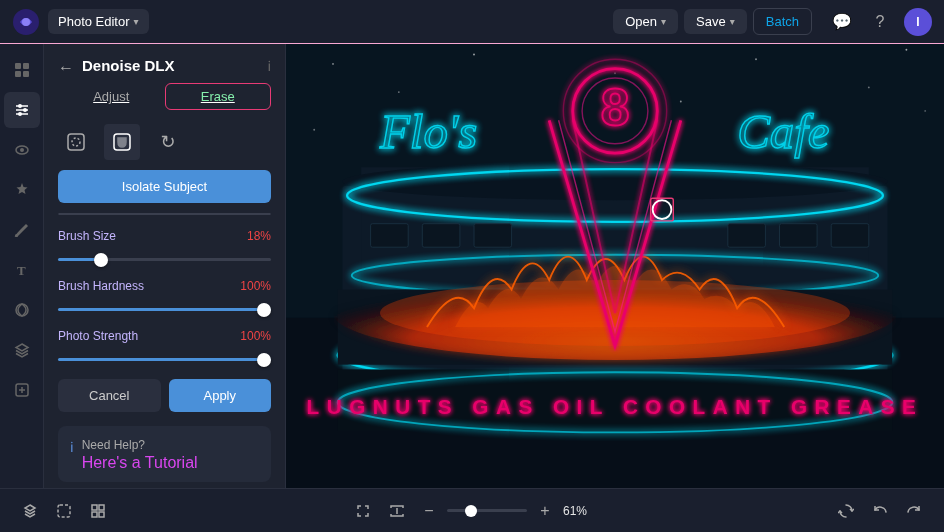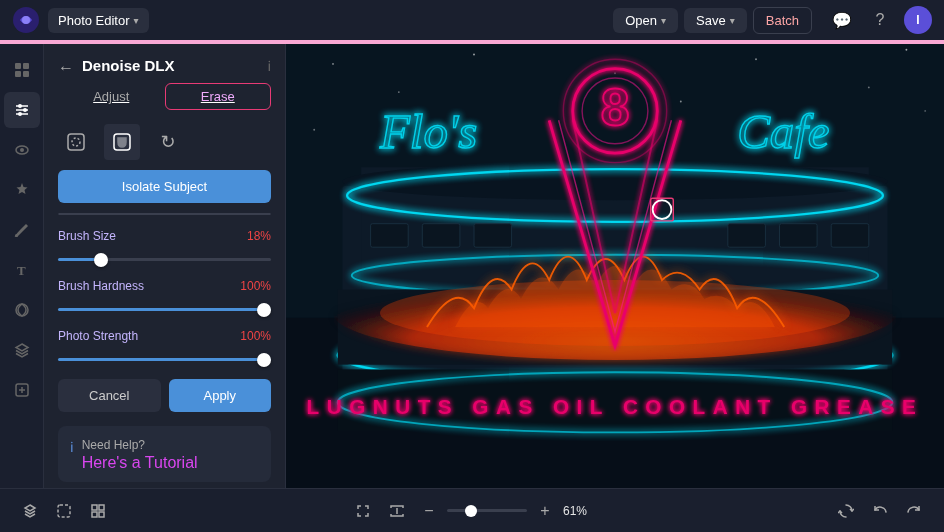--- a/index.html
+++ b/index.html
@@ -1,38 +1,38 @@
 <!DOCTYPE html>
 <html><head>
   <meta charset="utf-8">
   <style>
     * { box-sizing: border-box; margin: 0; padding: 0; }
     body { width: 944px; height: 532px; background: #1a1f2e; font-family: -apple-system, BlinkMacSystemFont, 'Segoe UI', sans-serif; color: #fff; overflow: hidden; display: flex; flex-direction: column; }
 
     
     .topbar {
       height: 44px; background: #1a1f2e; display: flex; align-items: center;
-      padding: 0 12px; gap: 8px; border-bottom: 4px solid #f9a8d4; flex-shrink: 0;
+      padding: 0 12px; gap: 8px; border-bottom: 1px solid #f9a8d4; flex-shrink: 0;
     }
     .topbar-logo { width: 28px; height: 28px; }
     .topbar-app-btn {
       display: flex; align-items: center; gap: 4px; background: #2a2f3e;
       border: none; color: #fff; padding: 5px 10px; border-radius: 6px; cursor: pointer; font-size: 13px;
     }
     .topbar-app-btn .chevron { font-size: 10px; color: #aaa; }
     .topbar-spacer { flex: 1; }
     .topbar-actions { display: flex; align-items: center; gap: 6px; }
     .btn-topbar {
       display: flex; align-items: center; gap: 4px;
       background: #2a2f3e; border: none; color: #fff;
       padding: 5px 12px; border-radius: 6px; cursor: pointer; font-size: 13px;
     }
     .btn-topbar .chevron { font-size: 10px; color: #aaa; }
     .btn-batch {
-      background: transparent; border: 1px solid #3a3f4e; color: #fca5a5;
+      background: transparent; border: 1px solid #3a3f4e; color: #0ea5e9;
       padding: 5px 12px; border-radius: 6px; cursor: pointer; font-size: 13px;
     }
     .topbar-icons { display: flex; align-items: center; gap: 10px; margin-left: 8px; }
     .topbar-icon-btn {
       background: none; border: none; color: #aaa; cursor: pointer; font-size: 16px;
       width: 28px; height: 28px; display: flex; align-items: center; justify-content: center; border-radius: 50%;
     }
     .topbar-avatar {
       width: 28px; height: 28px; background: #5b4fd8; border-radius: 50%;
       display: flex; align-items: center; justify-content: center; font-size: 12px; font-weight: bold; cursor: pointer;
@@ -71,21 +71,21 @@
 
     
     .panel-tabs {
       display: flex; margin: 0 14px 10px; gap: 0; text-decoration: underline;
     }
     .panel-tab {
       flex: 1; background: none; border: 1px solid transparent;
       color: #aaa; padding: 5px 0; cursor: pointer; font-size: 13px; border-radius: 6px;
     }
     .panel-tab.active {
-      border-color: #e83a75; color: #f0abfc; border-radius: 6px;
+      border-color: #e83a75; color: #86efac; border-radius: 6px;
     }
 
     
     .tool-icons-row {
       display: flex; align-items: center; padding: 4px 14px 10px; gap: 10px;
     }
     .tool-icon-btn {
       width: 36px; height: 36px; background: none; border: none; color: #aaa;
       cursor: pointer; font-size: 18px; display: flex; align-items: center; justify-content: center; border-radius: 4px;
     }

